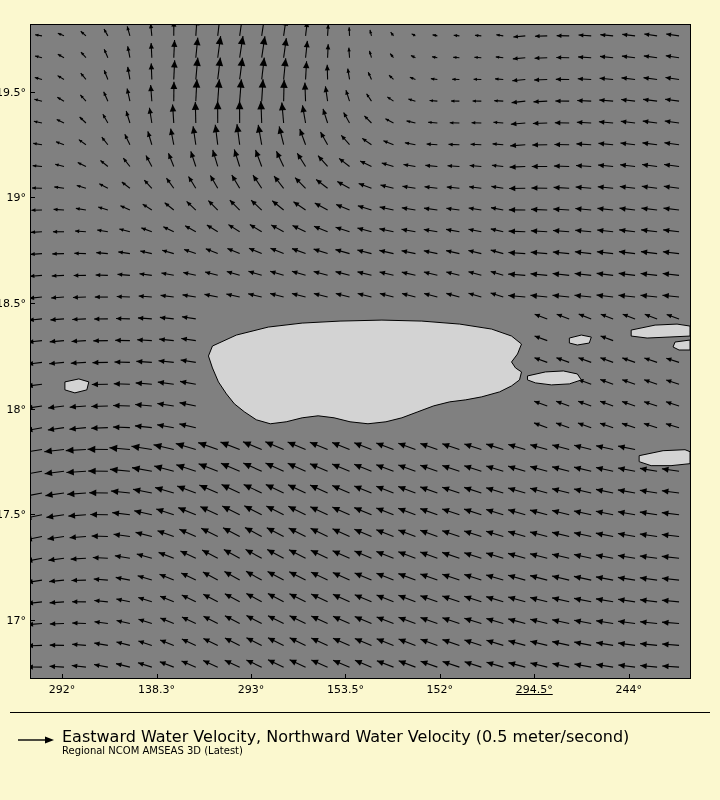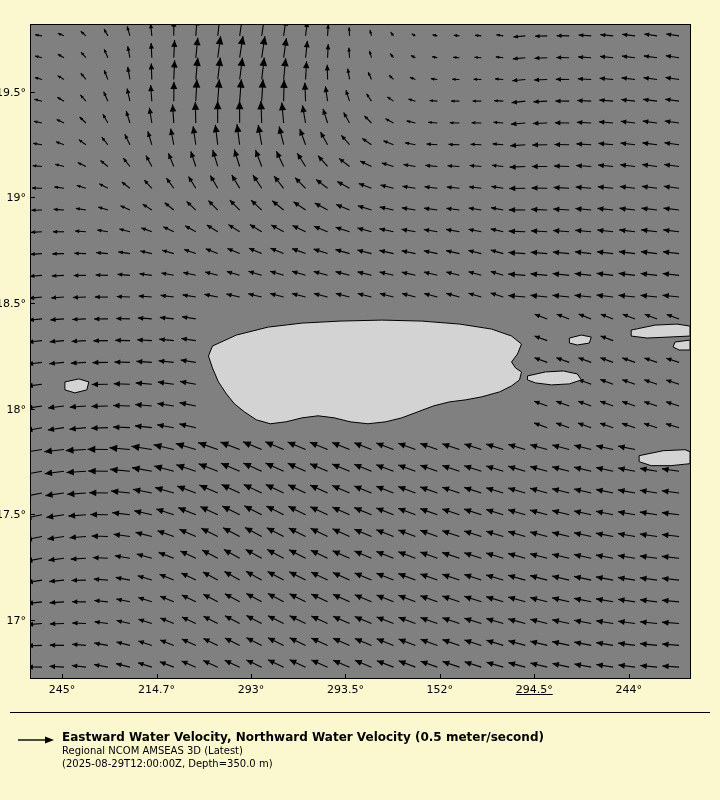--- a/index.html
+++ b/index.html
@@ -98,22 +98,22 @@
     width: 36px;
     height: 12px;
   }
   #caption-text {
     position: absolute;
     left: 52px;
     top: 18px;
     width: 640px;
   }
   .cap-line-1 {
-    font-size: 12px;
-    font-weight: bold;
+    font-size: 16px;
+    font-weight: normal;
     color: #000;
     line-height: 14px;
   }
   .cap-line {
     font-size: 10px;
     color: #000;
     line-height: 13px;
   }
 </style>
 </head>
@@ -3335,27 +3335,27 @@
         <path fill="#d3d3d3" stroke="#000000" stroke-width="1" d="M34,358 L48,355 L58,358 L56,366 L44,369 L34,366 Z"></path>
 
         <path fill="#d3d3d3" stroke="#000000" stroke-width="1" d="M602,306 L626,301 L648,300 L661,302 L661,312 L640,313 L618,314 L602,312 Z"></path>
         <path fill="#d3d3d3" stroke="#000000" stroke-width="1" d="M646,318 L661,316 L661,326 L650,326 L644,323 Z"></path>
 
         <path fill="#d3d3d3" stroke="#000000" stroke-width="1" d="M610,432 L634,427 L656,426 L661,428 L661,440 L642,442 L622,442 L610,438 Z"></path>
       </svg>
     </div>
     <div id="ticks">
         <div class="tick-mark x-tick-mark" style="left: 32.1057px;"></div>
-        <div class="tick-label x-tick-label" style="left: 32.1057px;">245°</div>
+        <div class="tick-label x-tick-label" style="left: 32.1057px;">292°</div>
         <div class="tick-mark x-tick-mark" style="left: 126.534px;"></div>
-        <div class="tick-label x-tick-label" style="left: 126.534px;">214.7°</div>
+        <div class="tick-label x-tick-label" style="left: 126.534px;">138.3°</div>
         <div class="tick-mark x-tick-mark" style="left: 220.963px;"></div>
         <div class="tick-label x-tick-label" style="left: 220.963px; text-align: right;">293°</div>
         <div class="tick-mark x-tick-mark" style="left: 315.391px;"></div>
-        <div class="tick-label x-tick-label" style="left: 315.391px;">293.5°</div>
+        <div class="tick-label x-tick-label" style="left: 315.391px;">153.5°</div>
         <div class="tick-mark x-tick-mark" style="left: 409.82px;"></div>
         <div class="tick-label x-tick-label" style="left: 409.82px;">152°</div>
         <div class="tick-mark x-tick-mark" style="left: 504.249px;"></div>
         <div class="tick-label x-tick-label" style="left: 504.249px; text-decoration: underline;">294.5°</div>
         <div class="tick-mark x-tick-mark" style="left: 598.677px;"></div>
         <div class="tick-label x-tick-label" style="left: 598.677px;">244°</div>
         <div class="tick-mark y-tick-mark" style="top: 67.6129px;"></div>
         <div class="tick-label y-tick-label" style="top: 67.6129px; left: -34px; width: 30px;">19.5°</div>
         <div class="tick-mark y-tick-mark" style="top: 173.258px;"></div>
         <div class="tick-label y-tick-label" style="top: 173.258px; left: -34px; width: 30px;">19°</div>
@@ -3372,17 +3372,16 @@
 
   <div id="caption">
     <div id="caption-rule"></div>
     <svg id="ref-arrow" viewBox="0 0 36 12">
       <line x1="0" y1="6" x2="30" y2="6" stroke="#000" stroke-width="1.4"></line>
       <polygon points="36,6 27,2.5 27,9.5" fill="#000"></polygon>
     </svg>
     <div id="caption-text">
       <div class="cap-line-1">Eastward Water Velocity, Northward Water Velocity (0.5 meter/second)</div>
       <div class="cap-line">Regional NCOM AMSEAS 3D (Latest)</div>
-      <div class="cap-line">(2025-08-29T12:00:00Z, Depth=350.0 m)</div>
     </div>
   </div>
 
 </div>
 
 </body></html>

